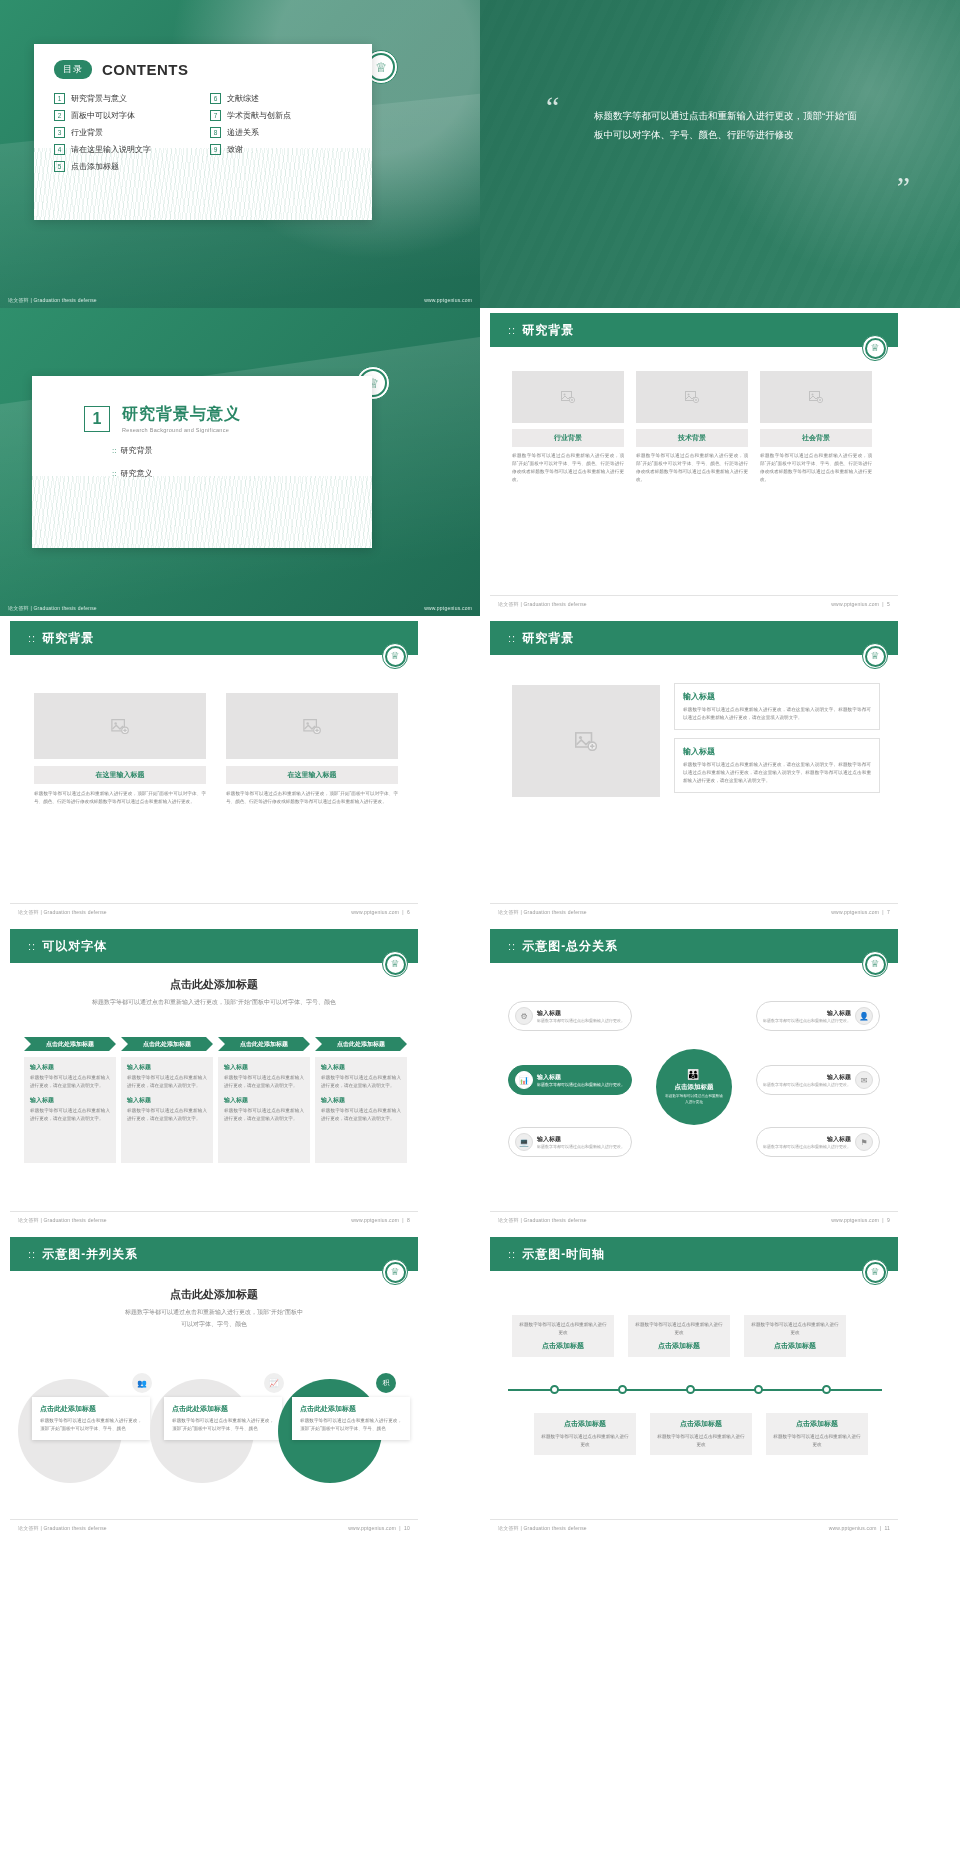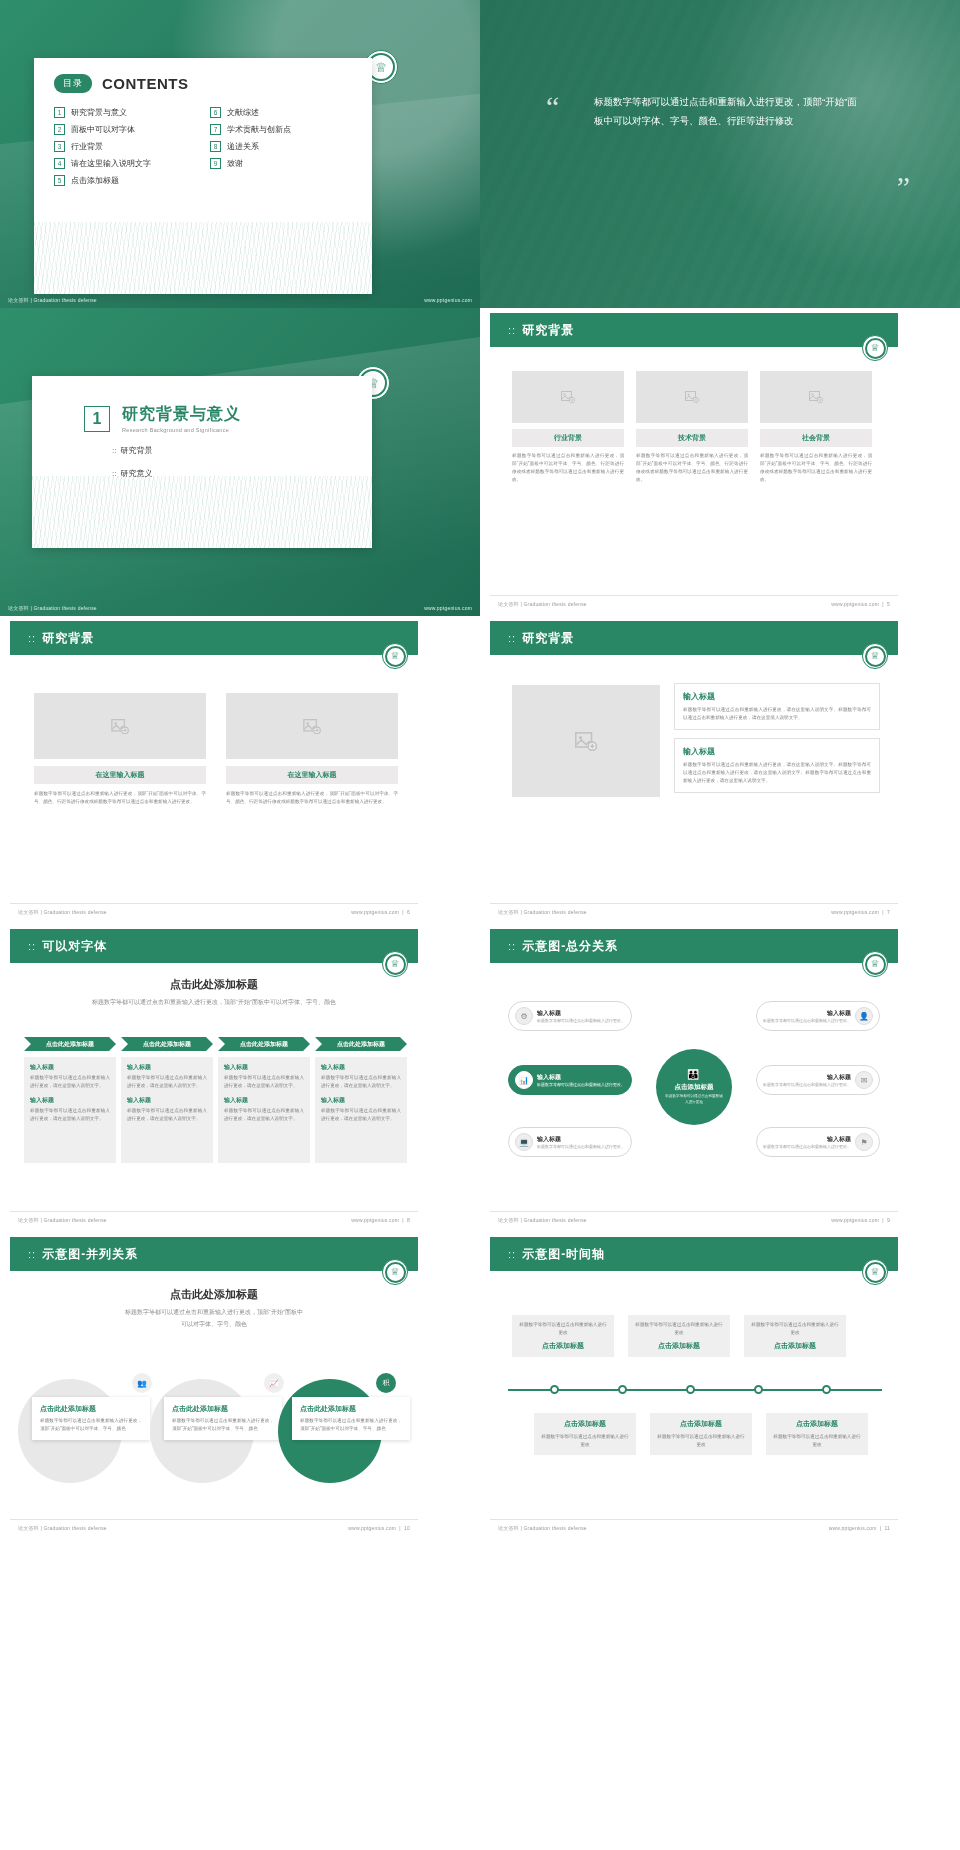--- a/index.html
+++ b/index.html
@@ -77,21 +77,21 @@
     background:
       radial-gradient(circle at 78% 18%, rgba(255,255,255,.30) 0 22%, rgba(255,255,255,0) 45%),
       linear-gradient(135deg,#2f8f6c 0%, #277a5f 45%, #1f6b53 100%);
   }
   .s1bg:after{
     content:""; position:absolute; left:-10%; top:38%; width:130%; height:60%;
     background: linear-gradient(180deg, rgba(255,255,255,.10), rgba(255,255,255,0));
     transform: rotate(-6deg);
   }
   .card {
-    position:absolute; left:34px; top:58px; width:338px; height:236px;
+    position:absolute; left:34px; top:44px; width:338px; height:176px;
     background: #fff; box-shadow: 0 2px 10px rgba(0,0,0,.18);
   }
   .card .wave {
     position:absolute; left:0; bottom:0; width:100%; height:72px;
     background:
       repeating-linear-gradient(98deg, rgba(42,135,102,.10) 0 1px, rgba(255,255,255,0) 1px 4px),
       repeating-linear-gradient(82deg, rgba(42,135,102,.07) 0 1px, rgba(255,255,255,0) 1px 5px);
   }
   .pill {
     background:#2a8766; color:#fff; font-size:9px; border-radius:9px;
@@ -247,21 +247,21 @@
 
     <div class="footer ondark">
       <span>论文答辩 | Graduation thesis defense</span>
       <span>www.pptgenius.com</span>
     </div>
   </div>
 
   <div class="slide">
     <div class="s2bg"></div>
     <div style="position:absolute; left:66px; top:92px;" class="qmark">“</div>
-    <div style="position:absolute; left:114px; top:92px; width:268px;" class="quote-text">标题数字等都可以通过点击和重新输入进行更改，顶部“开始”面板中可以对字体、字号、颜色、行距等进行修改</div>
+    <div style="position:absolute; left:114px; top:106px; width:268px;" class="quote-text">标题数字等都可以通过点击和重新输入进行更改，顶部“开始”面板中可以对字体、字号、颜色、行距等进行修改</div>
     <div style="position:absolute; right:50px; top:172px;" class="qmark">”</div>
   </div>
 
   <div class="slide">
     <div class="s3bg"></div>
     <div class="badge" style="right:90px; top:58px;">
       <div class="ring">♕</div>
     </div>
     <div class="card" style="left:32px; top:68px; width:340px; height:172px;">
       <div class="wave"></div>

